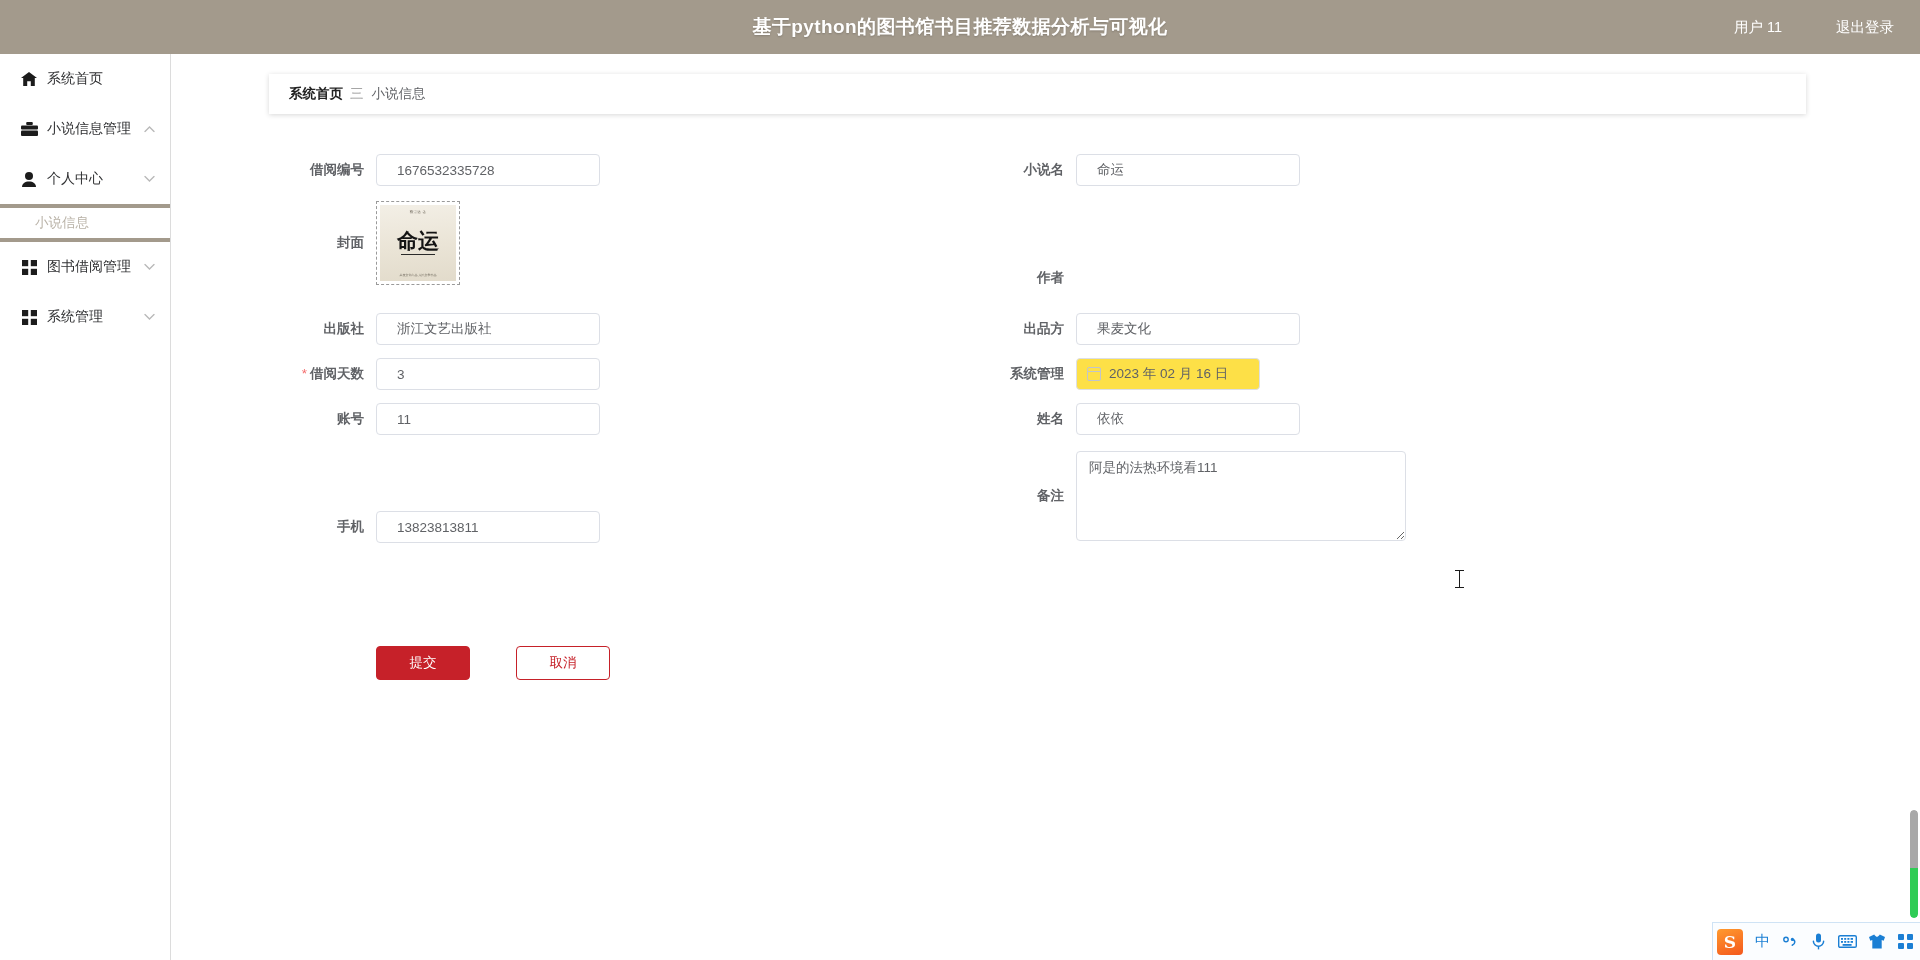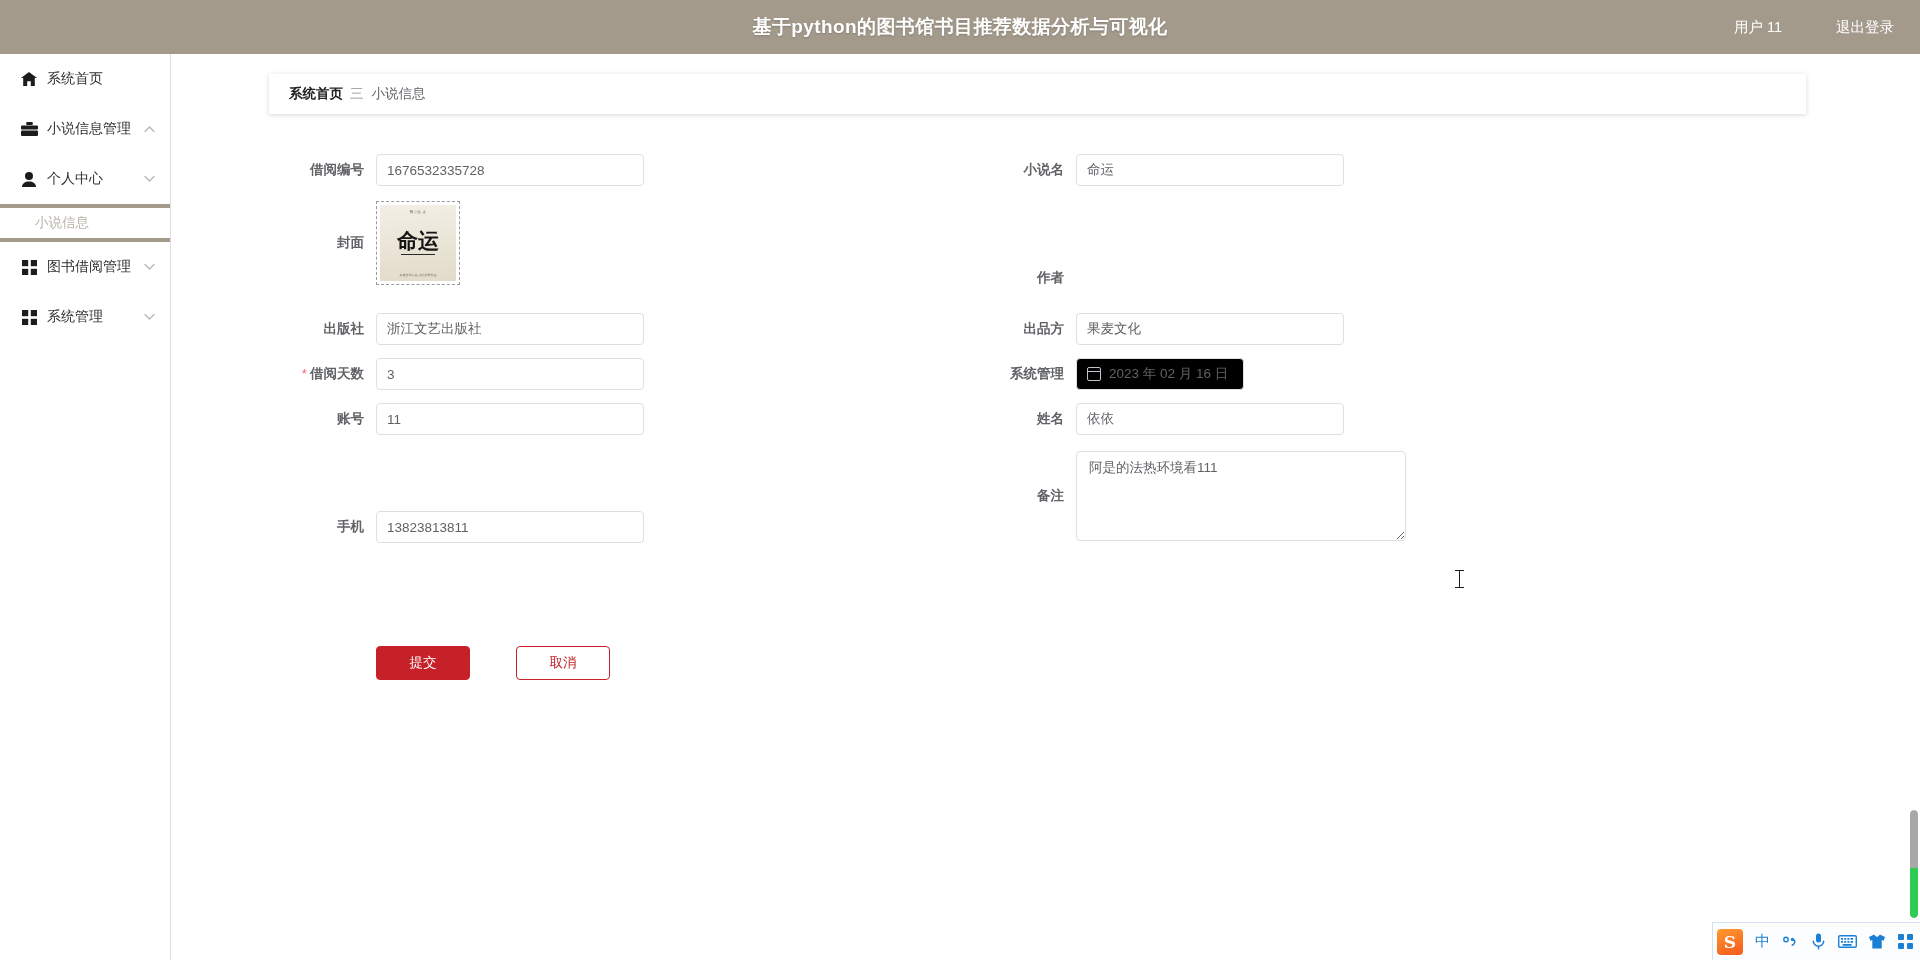--- a/index.html
+++ b/index.html
@@ -127,39 +127,39 @@
     font-size: 13.5px;
     color: #606266;
     font-weight: bold;
     line-height: 32px;
     white-space: nowrap;
     flex: none;
   }
   .req-star { color: #f56c6c; margin-right: 3px; font-weight: normal; }
 
   .finput {
-    width: 268px; height: 32px;
+    width: 224px; height: 32px;
     border: 1px solid #dcdfe6;
     border-radius: 4px;
     background: #ffffff;
     font-size: 13.5px;
     color: #606266;
-    padding: 0 10px;
+    padding: 0 20px;
     line-height: 30px;
     font-family: "Liberation Sans", "DejaVu Sans", sans-serif;
     outline: none;
   }
   .finput::placeholder { color: #c0c4cc; }
 
   
   .date-box {
-    width: 168px; height: 32px;
+    width: 184px; height: 32px;
     border: 1px solid #dcdfe6;
     border-radius: 4px;
-    background: #000000;
+    background: #fde047;
     display: flex; align-items: center;
     padding: 0 10px;
     font-size: 13.5px;
     color: #606266;
     cursor: pointer;
   }
   .date-ico {
     width: 14px; height: 14px;
     border: 1.4px solid #c0c4cc;
     border-radius: 2px;

